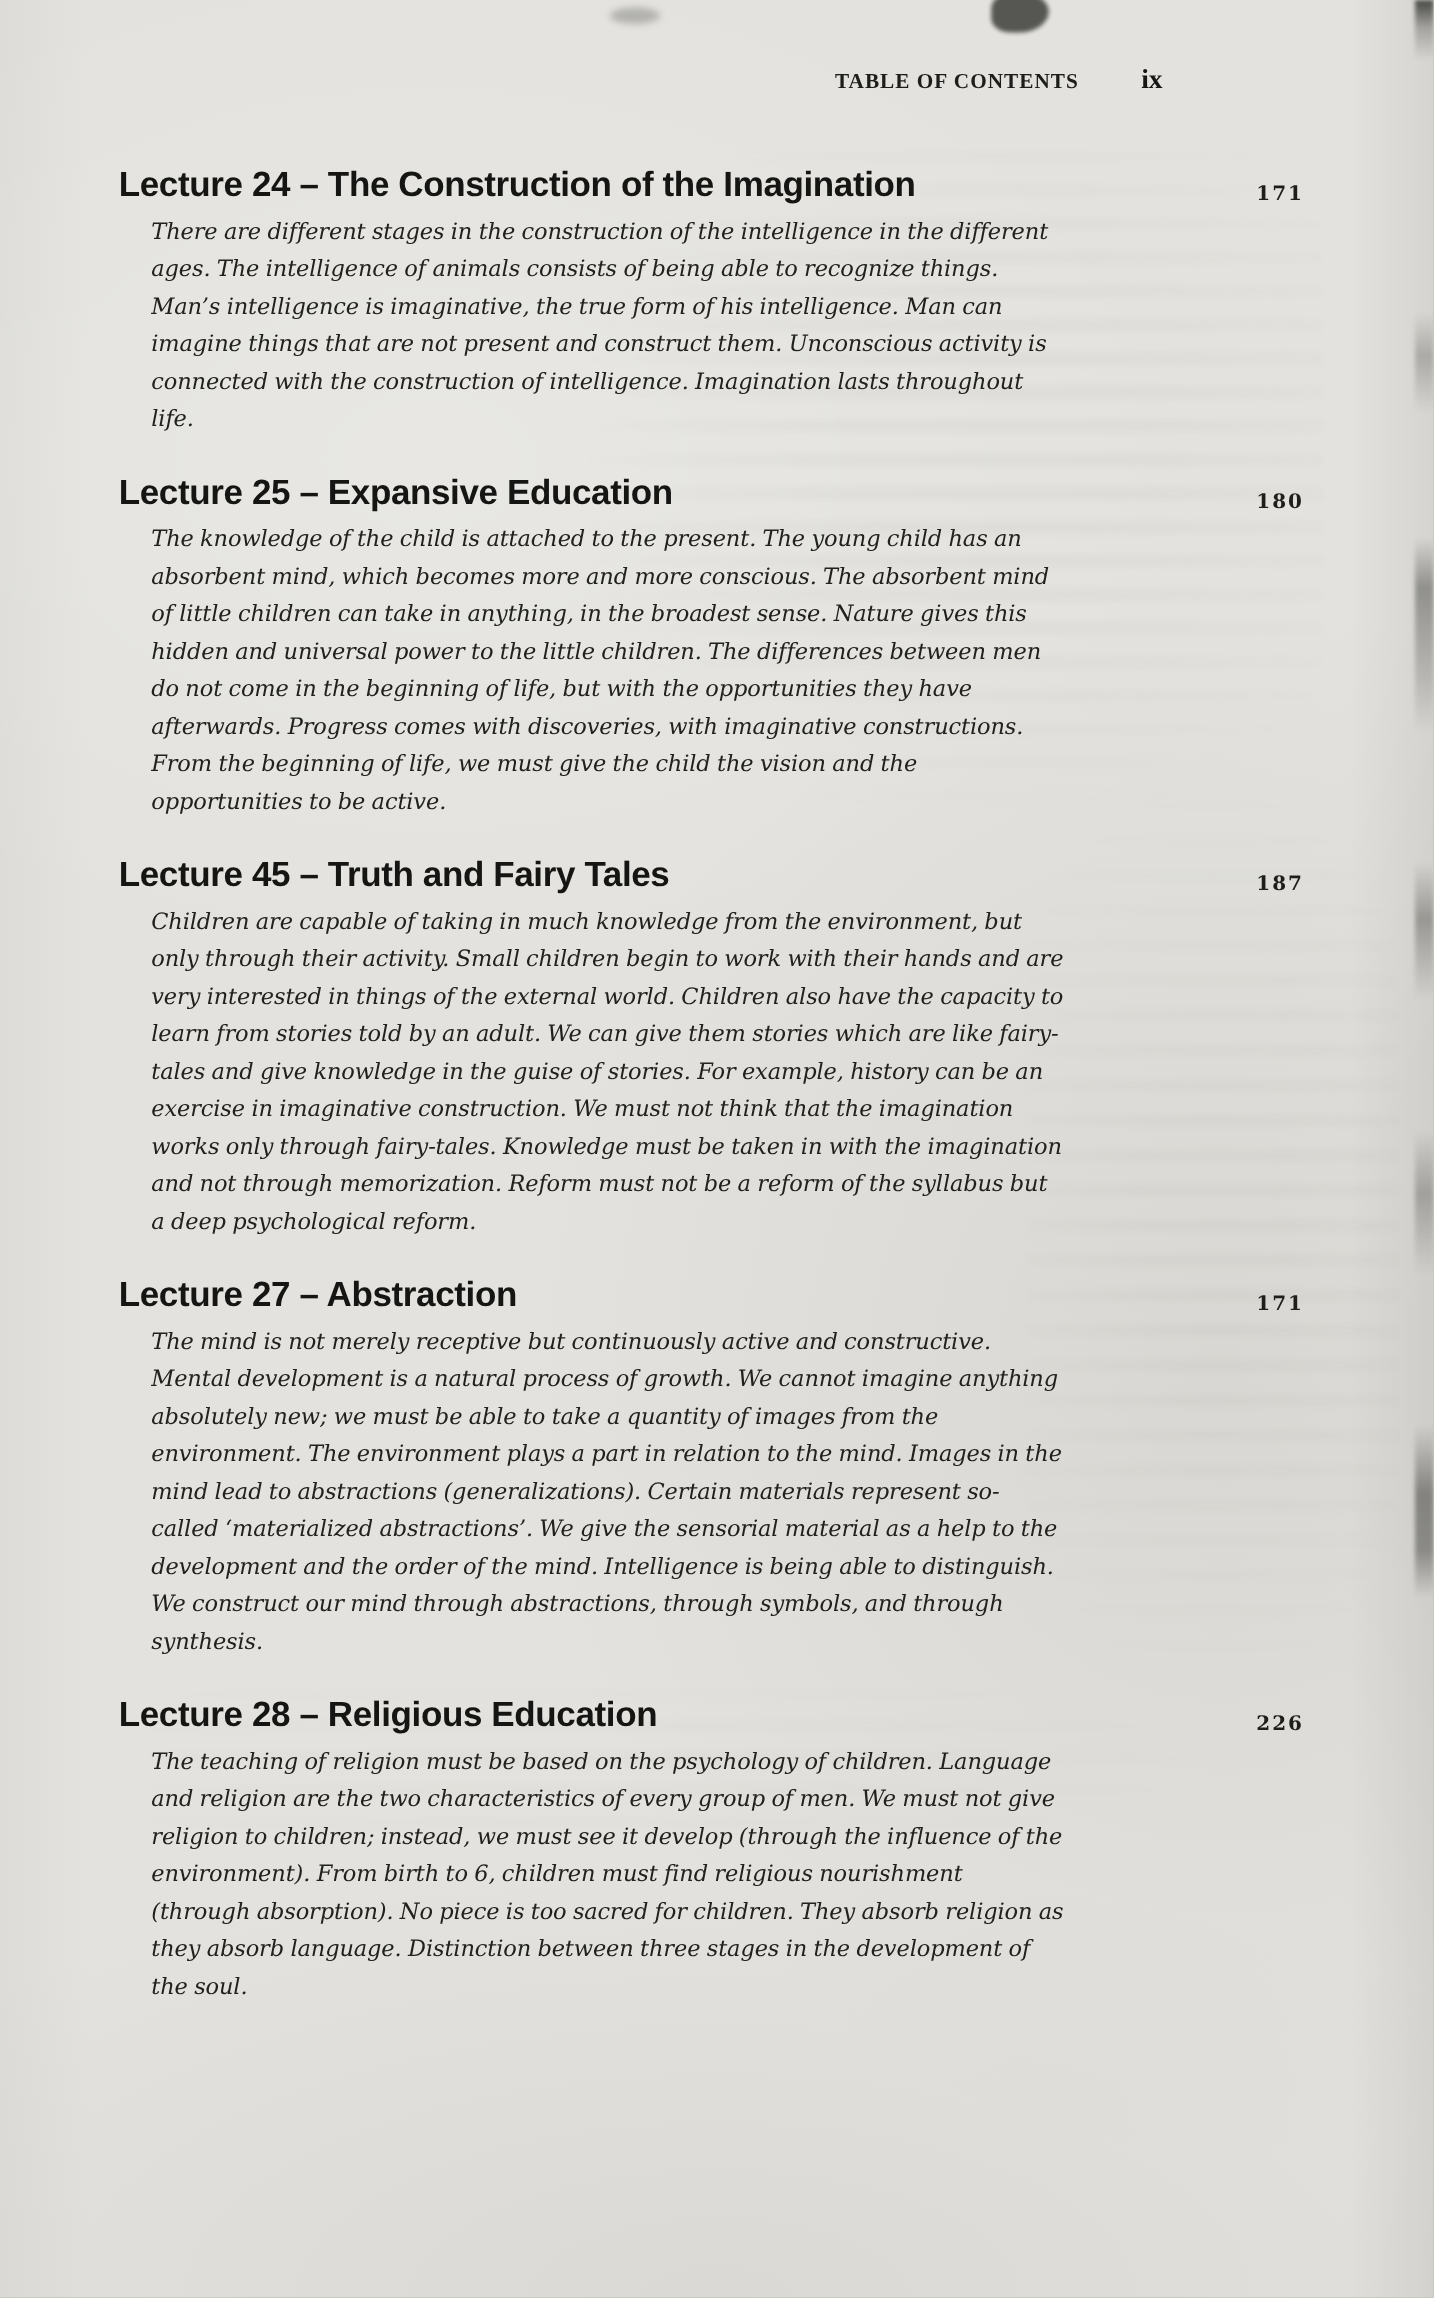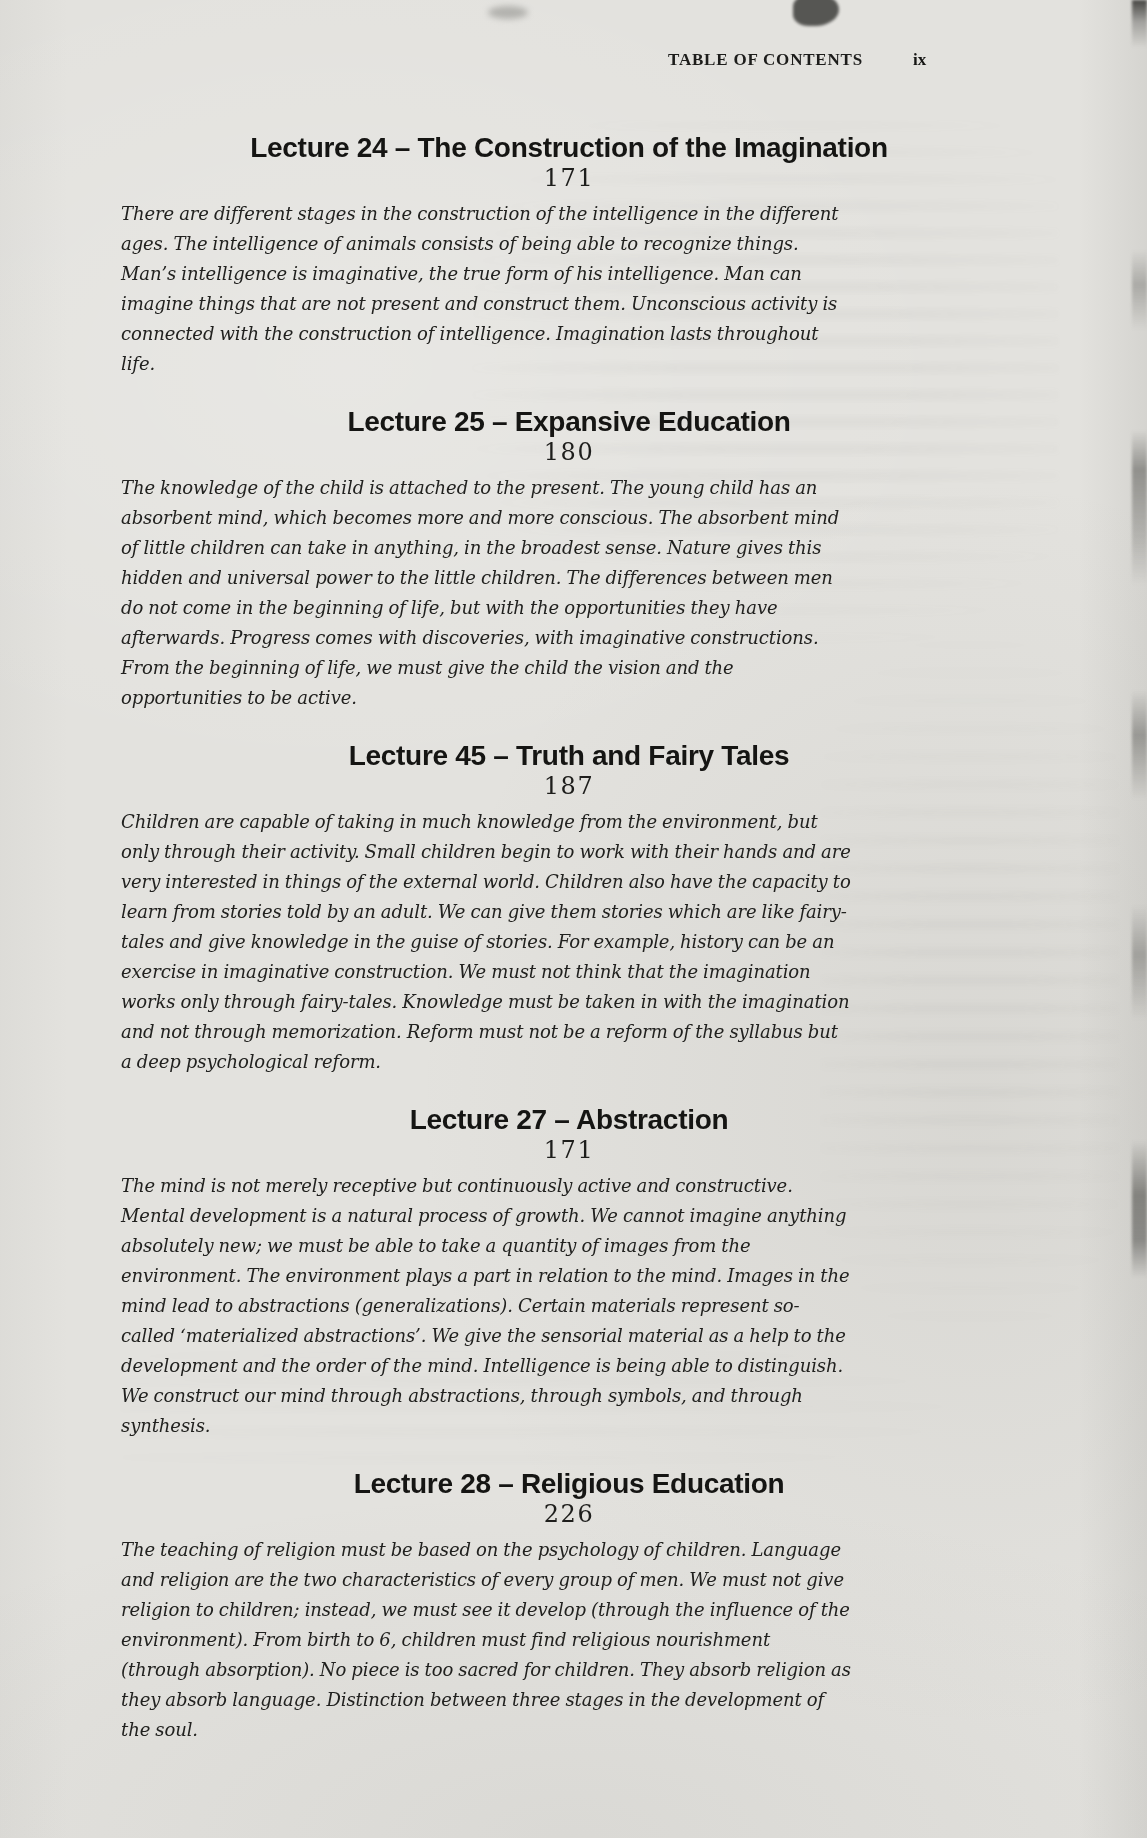--- a/index.html
+++ b/index.html
@@ -61,37 +61,38 @@
   .toc-header{
     position:absolute;left:668px;top:50px;
     display:flex;align-items:baseline;gap:50px;justify-content:space-between;
   }
   .toc-title{
     font-family:"Liberation Serif", serif;
     font-weight:700;font-size:17px;letter-spacing:.8px;color:#1d1d1b;
   }
   .folio{
     font-family:"Liberation Serif", serif;
-    font-weight:700;font-size:17px;color:#161614;
+    font-weight:700;font-size:22px;color:#161614;
   }
   
   .entries{position:absolute;left:95px;top:132px;width:948px;}
   .entry{margin:0 0 27px 0;}
-  .entry-head{display:flex;justify-content:space-between;align-items:center;flex-direction:column;}
+  .entry-head{display:flex;justify-content:space-between;align-items:flex-end;}
   .lecture-title{
     margin:0;
     font-family:"Liberation Sans", sans-serif;
     font-weight:700;font-size:28px;letter-spacing:-.3px;color:#151513;
   }
   .page-ref{
     font-family:"DejaVu Serif", serif;
     font-variant-numeric:oldstyle-nums;
     font-feature-settings:"onum";
-    font-size:24px;letter-spacing:1.5px;color:#1e1e1c;
+    font-size:16px;letter-spacing:1.5px;color:#1e1e1c;
     white-space:nowrap;
+    font-weight:bold;
   }
   .summary{
     margin:7px 0 0 26px;width:732px;
     font-family:"DejaVu Serif", serif;
     font-style:italic;font-size:18px;line-height:30px;
     letter-spacing:-.1px;word-spacing:-.5px;color:#21211f;
     text-rendering:optimizeLegibility;
   }
 </style>
 </head>

